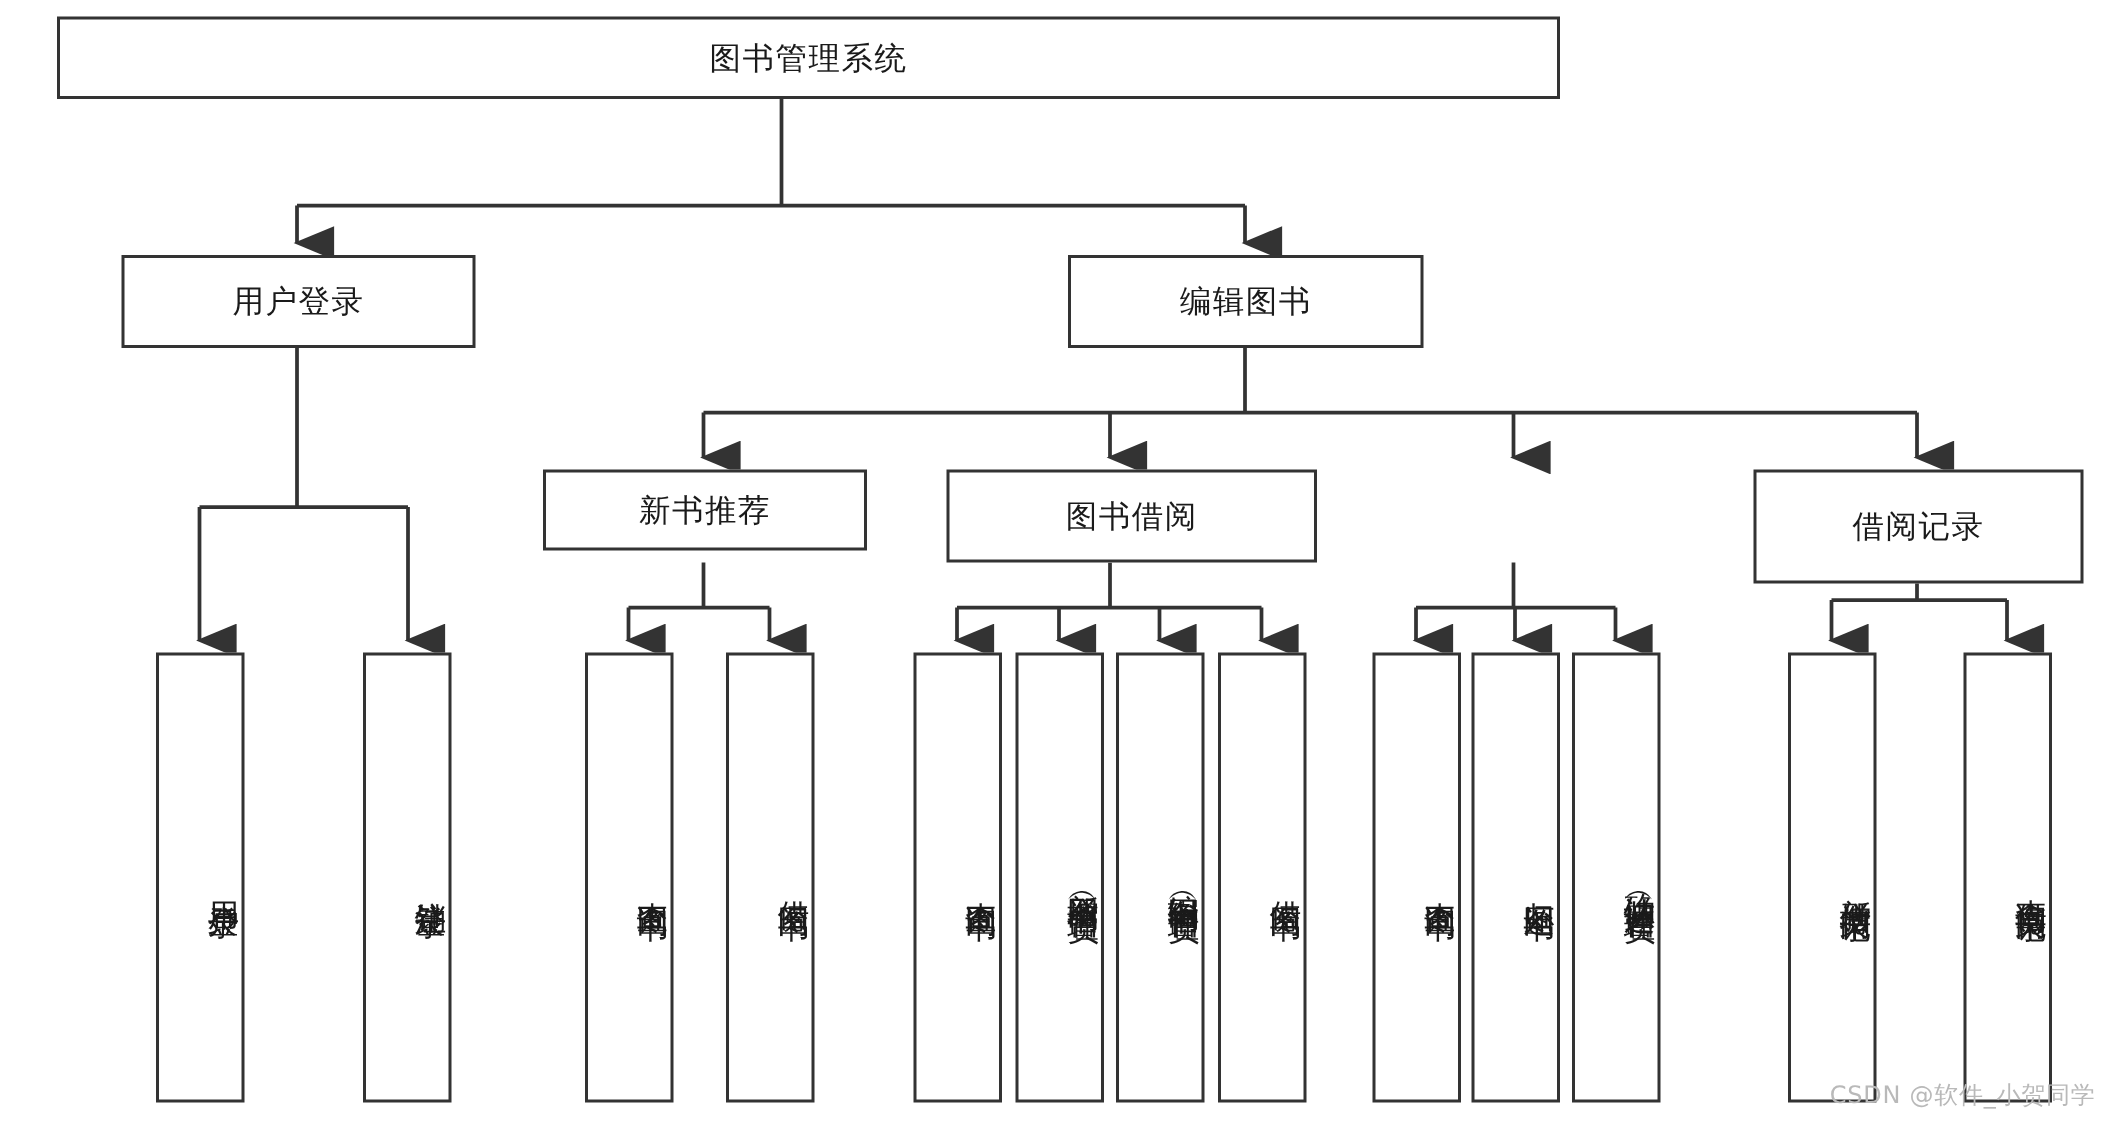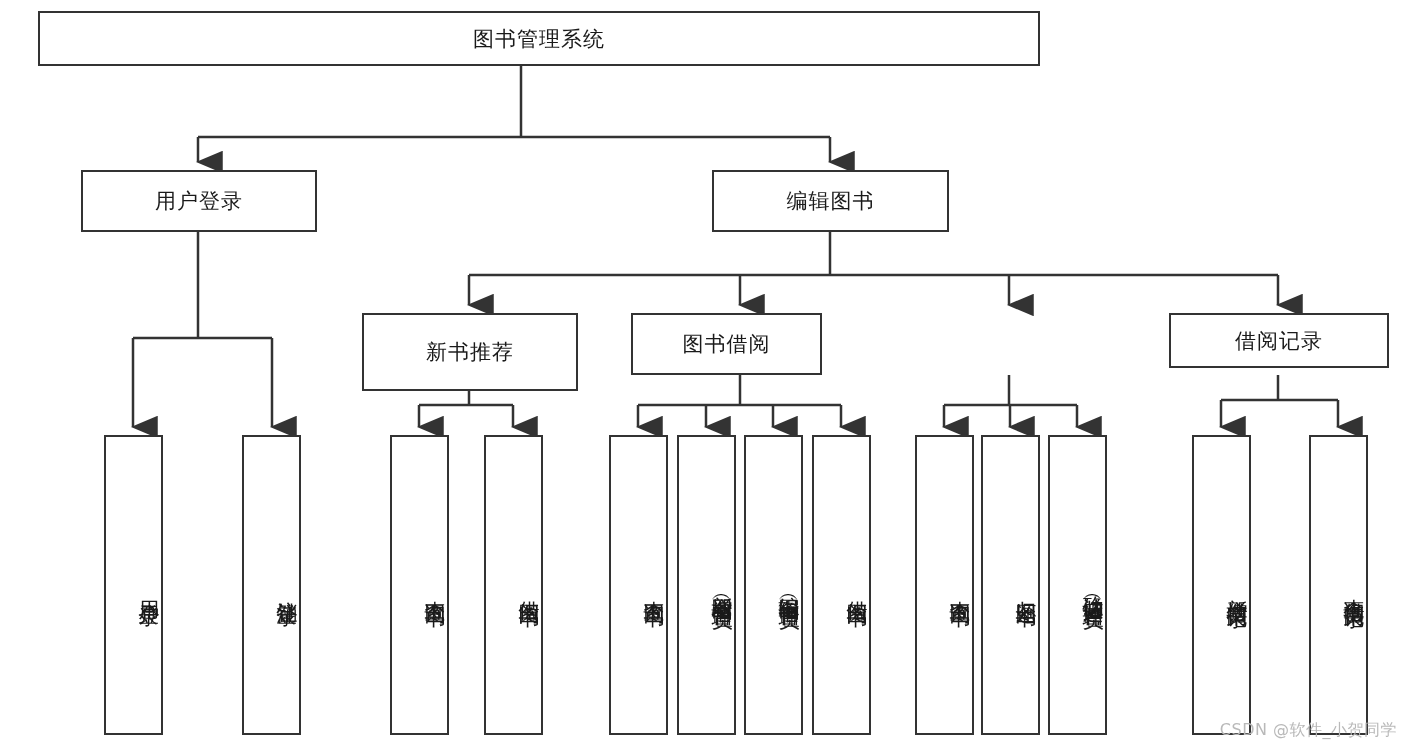--- a/index.html
+++ b/index.html
@@ -119,26 +119,26 @@
       <path d="M 1338 400 L 1338 427" marker-end="url(#arrow)"></path>
     </g>
   </svg>
 
   <div class="node h" style="left:20px; top:11px; width:1002px; height:55px;margin-left:18px;">图书管理系统</div>
 
   <div class="node h" style="left:81px; top:170px; width:236px; height:62px;">用户登录</div>
 
   <div class="node h" style="left:712px; top:170px; width:237px; height:62px;">编辑图书</div>
 
-  <div class="node h" style="left:362px; top:313px; width:216px; height:78px;text-align:right;">新书推荐</div>
+  <div class="node h" style="left:362px; top:313px; width:216px; height:54px;text-align:right;">新书推荐</div>
 
-  <div class="node h" style="left:631px; top:313px; width:191px; height:62px;">图书借阅</div>
+  <div class="node h" style="left:631px; top:313px; width:247px; height:62px;">图书借阅</div>
 
 
-  <div class="node h" style="left:1169px; top:313px; width:220px; height:55px;">借阅记录</div>
+  <div class="node h" style="left:1169px; top:313px; width:220px; height:76px;">借阅记录</div>
 
   <div class="node v" style="left:104px; top:435px; width:59px; height:300px;">
     <span class="vtext">用户登录</span>
   </div>
   <div class="node v" style="left:242px; top:435px; width:59px; height:300px;">
     <span class="vtext">注销登录</span>
   </div>
 
   <div class="node v" style="left:390px; top:435px; width:59px; height:300px;">
     <span class="vtext">查询图书</span>

